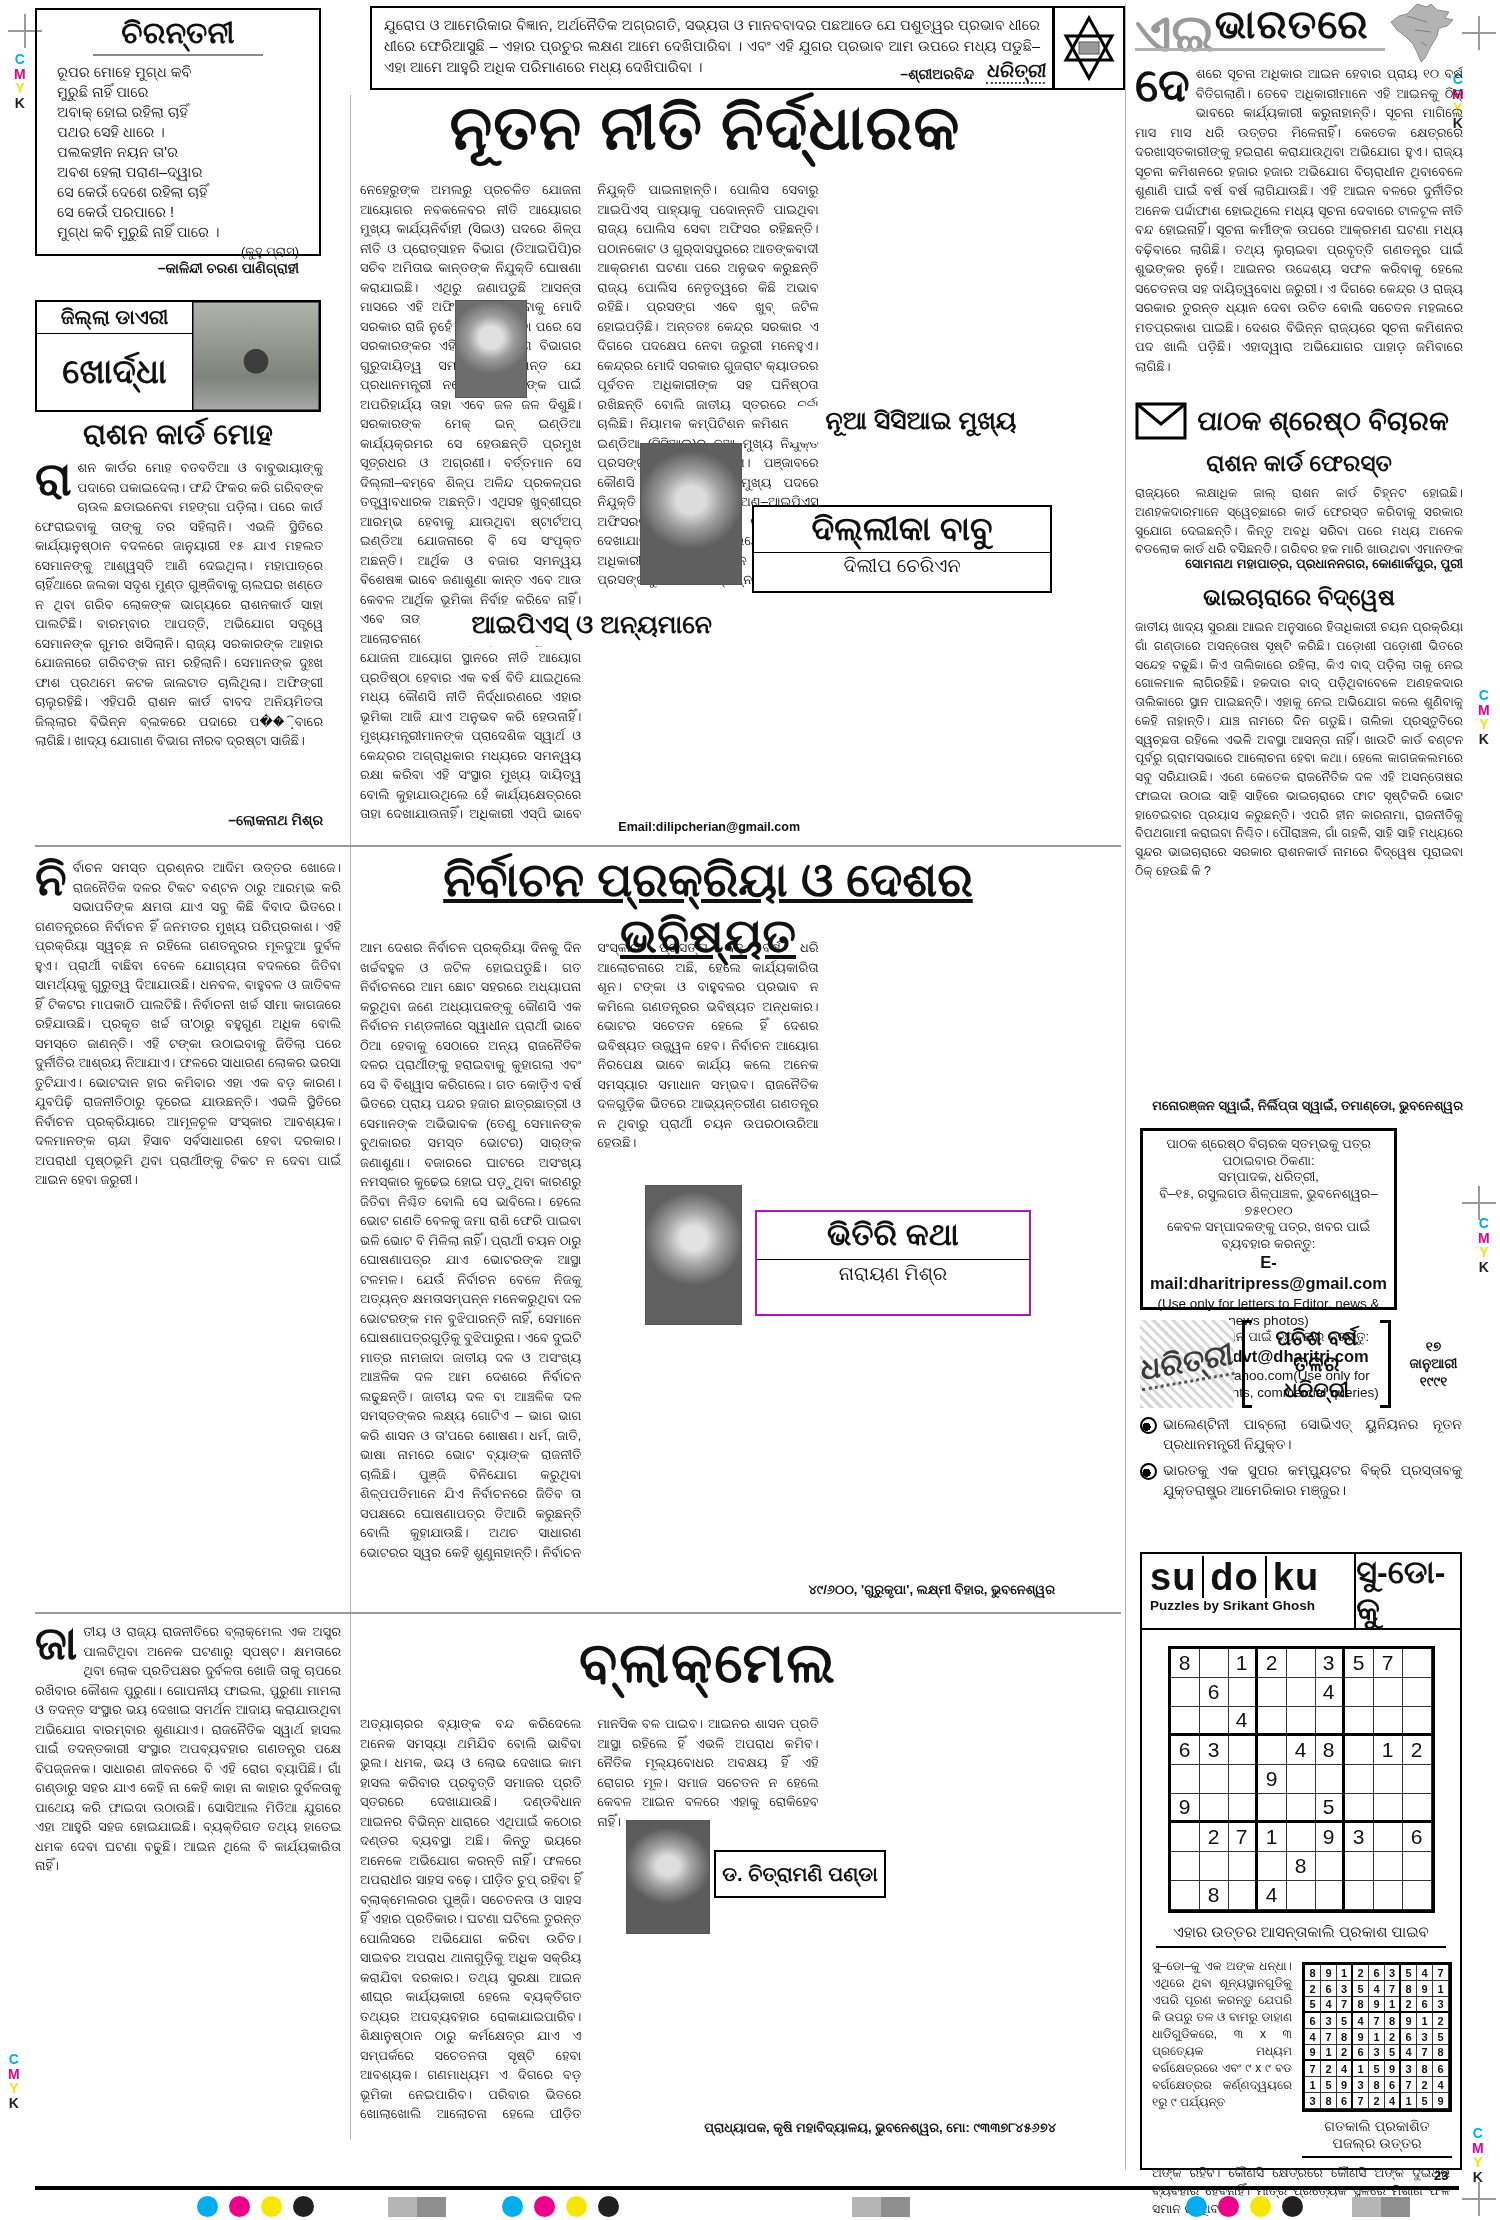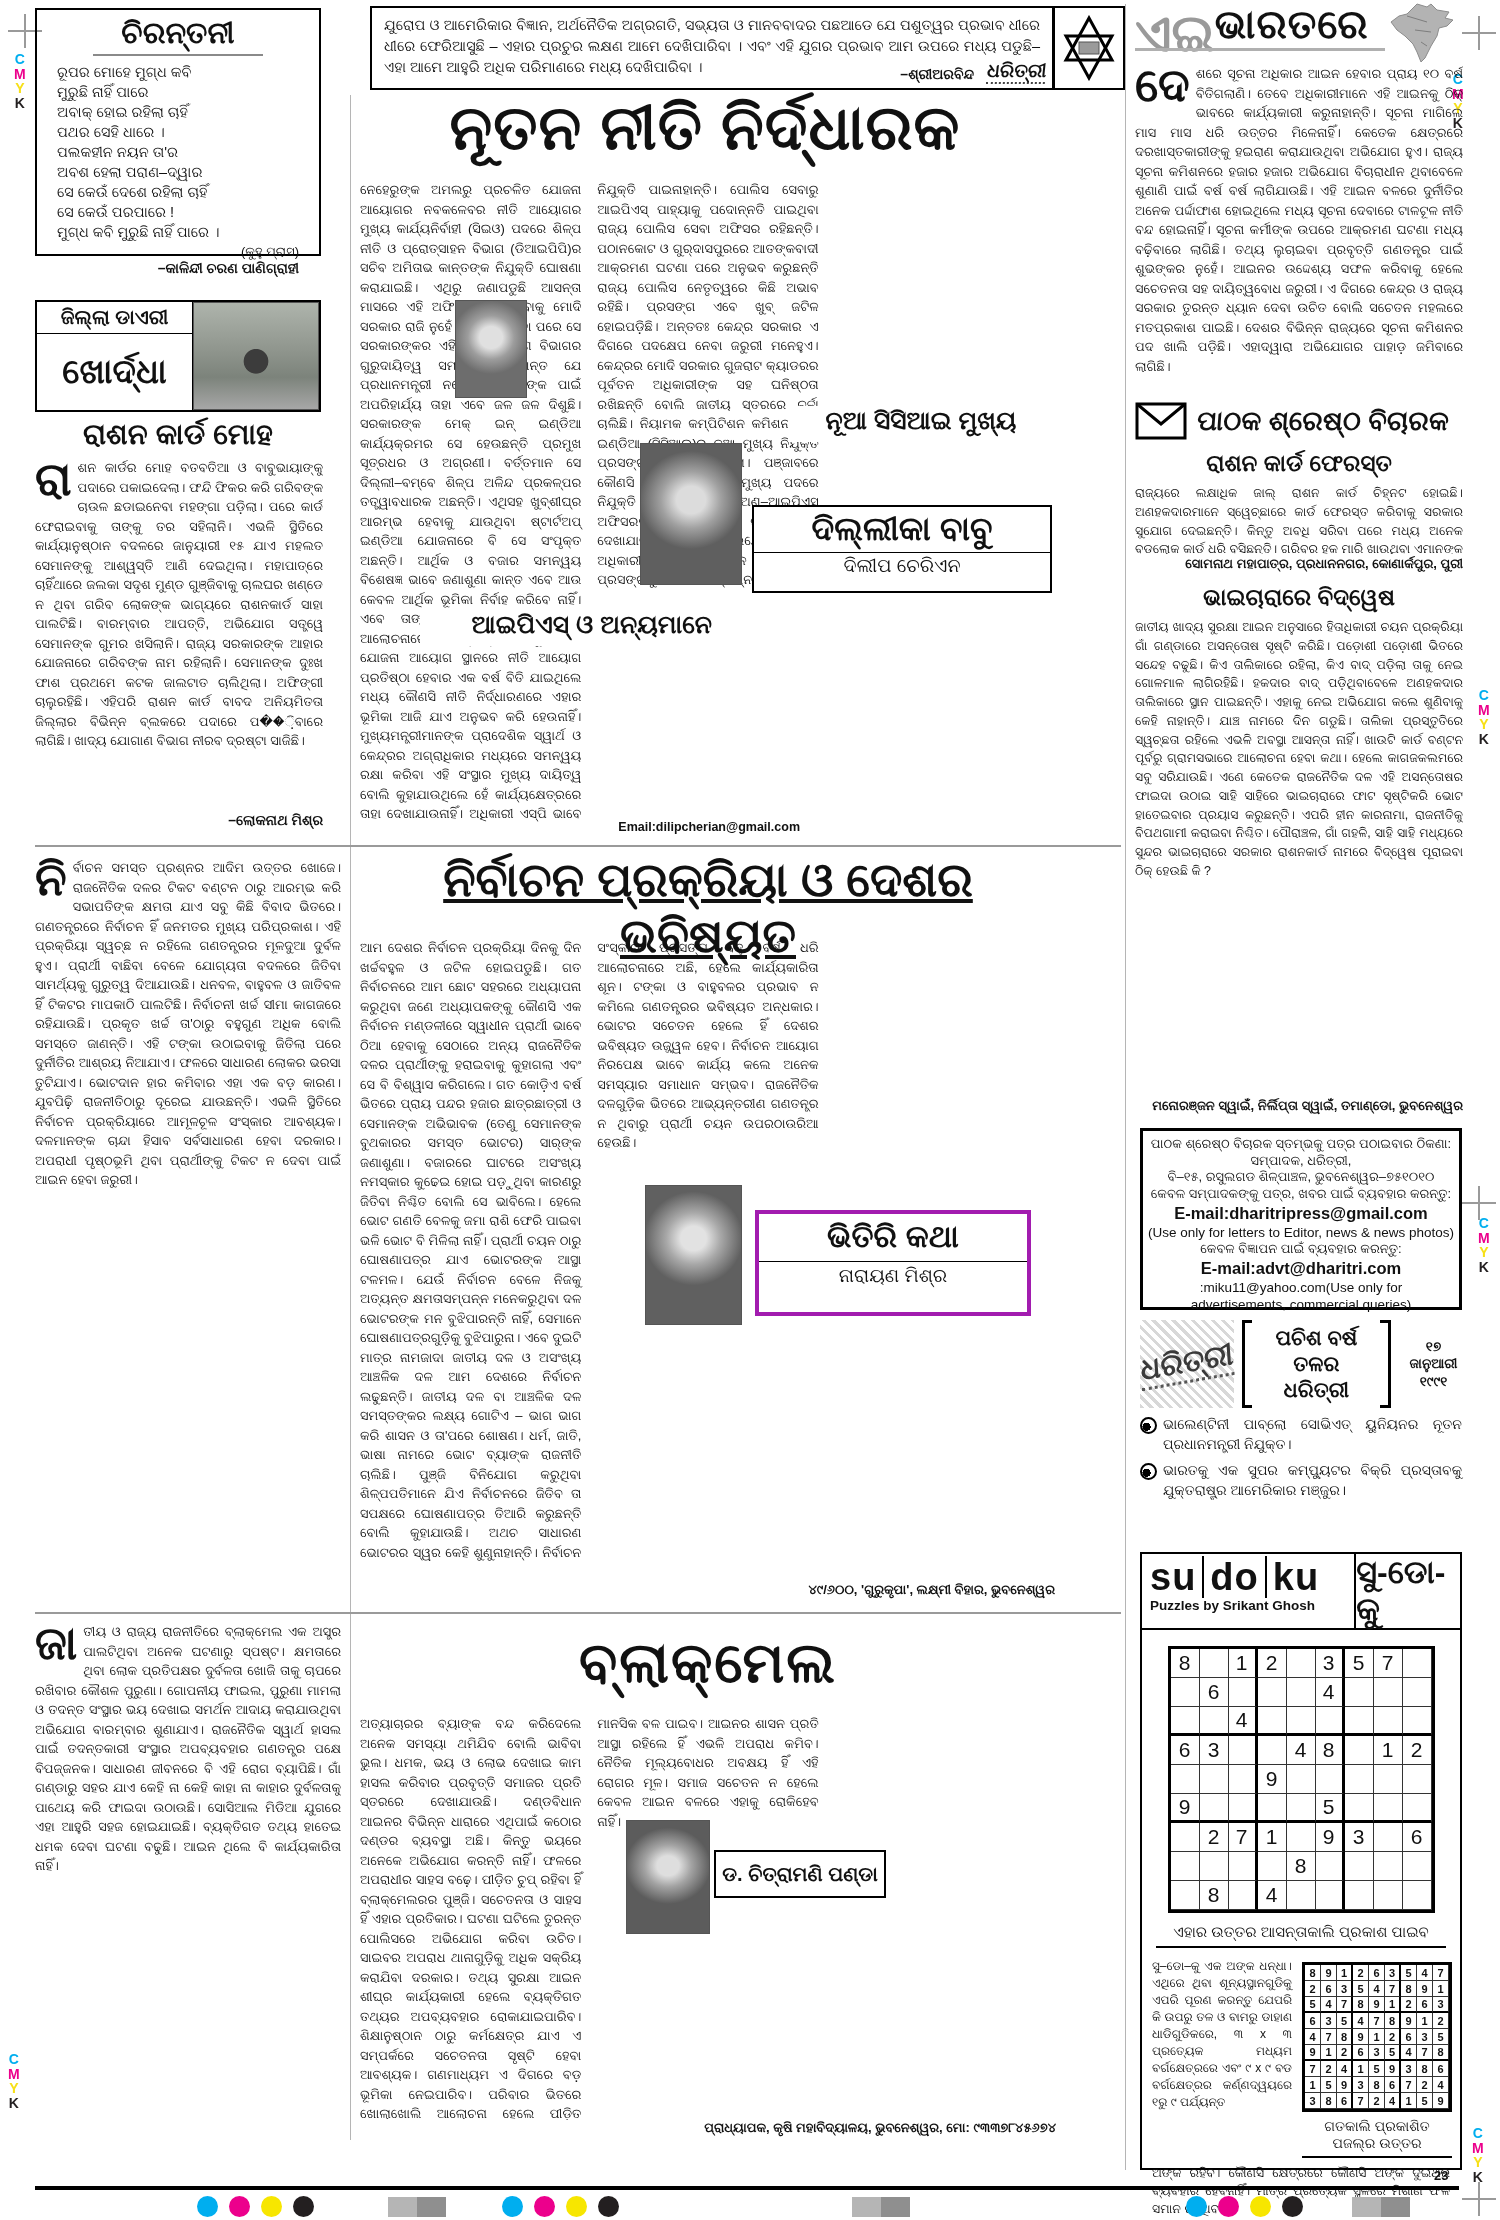--- a/index.html
+++ b/index.html
@@ -84,21 +84,21 @@
   #letters-title{font-size:27px;font-weight:bold;transform:skewX(-4deg);}
   .letter-head{font-size:23px;font-weight:bold;text-align:center;}
   #letter1-head{left:1135px;top:450px;width:328px;}
   #letter1-body{left:1135px;top:484px;width:328px;height:70px;}
   #letter1-sig{left:1135px;top:556px;width:328px;font-size:13px;font-weight:bold;text-align:right;}
   #letter2-head{left:1135px;top:584px;width:328px;}
   #letter2-body{left:1135px;top:618px;width:328px;height:478px;}
   #letter2-sig{left:1135px;top:1098px;width:328px;font-size:13px;font-weight:bold;text-align:right;}
 
   
-  #address-box{left:1140px;top:1128px;width:322px;height:182px;border:3px solid #000;box-sizing:border-box;padding:5px 4px;text-align:center;}
+  #address-box{left:1140px;top:1128px;width:257px;height:182px;border:3px solid #000;box-sizing:border-box;padding:5px 4px;text-align:center;}
   #address-box div{font-size:13px;line-height:1.28;}
   #address-box div:nth-child(5),#address-box div:nth-child(8){font-size:16.5px;font-weight:bold;}
   #address-box div:nth-child(6),#address-box div:nth-child(9),#address-box div:nth-child(10){font-size:13.5px;}
 
   
   #flashback{left:1140px;top:1320px;width:322px;height:226px;}
   #flash-top{display:flex;gap:8px;align-items:center;}
   #flash-logo{width:108px;height:88px;background:
       repeating-linear-gradient(45deg,#d8d8d8 0 3px,#fff 3px 7px),
       repeating-linear-gradient(-45deg,rgba(200,200,200,.4) 0 3px,rgba(255,255,255,0) 3px 7px);
@@ -134,21 +134,21 @@
   #solution-grid .sd-cell.tr{border-right:2.5px solid #000;} #solution-grid .sd-cell.tb{border-bottom:2.5px solid #000;}
   #solution-caption{font-size:14px;text-align:center;margin-top:6px;padding-bottom:4px;border-bottom:2px solid #000;}
   #sudoku-instr2{font-size:12.5px;line-height:1.45;text-align:justify;padding:6px 10px 0 10px;}
 
   
   #election-left{left:35px;top:858px;width:306px;height:742px;}
   #election-headline{left:360px;top:852px;width:696px;font-size:47px;font-weight:bold;text-align:center;text-decoration:underline;}
   #election-cols{left:360px;top:938px;width:696px;height:640px;column-count:3;column-gap:16px;column-fill:auto;}
   #mishra-photo{left:645px;top:1185px;width:95px;height:138px;background:
      radial-gradient(ellipse 52% 34% at 50% 38%, #e2e2e2 0 26%, #a8a8a8 55%, #606060 100%),#777;}
-  #bhitiri-box{left:755px;top:1210px;width:276px;height:106px;border:4px solid #a21caf;box-sizing:border-box;background:#fff;}
+  #bhitiri-box{left:755px;top:1210px;width:276px;height:106px;border:2px solid #a21caf;box-sizing:border-box;background:#fff;}
   #bhitiri-title{font-size:31px;font-weight:bold;text-align:center;line-height:1.5;}
   #bhitiri-author{font-size:19px;text-align:center;border-top:1.5px solid #000;padding-top:3px;}
   #election-address{left:735px;top:1582px;width:320px;font-size:13px;font-weight:bold;text-align:right;background:#fff;}
 
   
   #bm-left{left:35px;top:1622px;width:306px;height:516px;}
   #bm-headline{left:360px;top:1630px;width:696px;font-size:56px;font-weight:bold;text-align:center;letter-spacing:2px;}
   #bm-cols{left:360px;top:1714px;width:696px;height:426px;column-count:3;column-gap:16px;column-fill:auto;}
   #panda-photo{left:626px;top:1820px;width:82px;height:112px;background:
      radial-gradient(ellipse 52% 34% at 50% 40%, #dedede 0 26%, #a3a3a3 55%, #5c5c5c 100%),#707070;}

